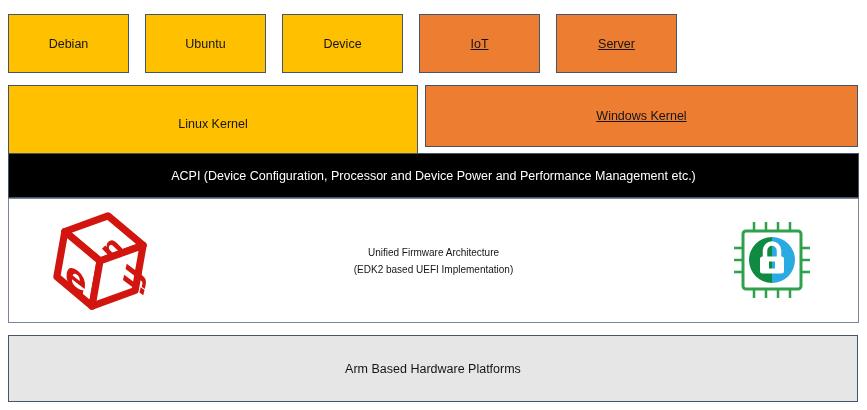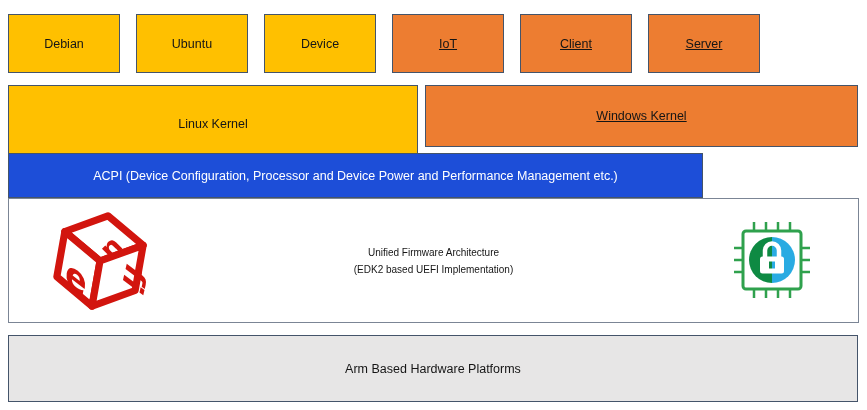--- a/index.html
+++ b/index.html
@@ -14,31 +14,31 @@
     box-sizing:border-box;
     border:1.5px solid #44546A;
     display:flex;align-items:center;justify-content:center;
     font-size:12.5px;color:#151515;
     text-align:center;
   }
   .yellow{background:#FFC000;}
   .orange{background:#ED7D31;text-decoration:underline;}
 
   .row-os{
-    position:absolute;left:8px;top:14px;width:752px;height:59px;
+    position:absolute;left:8px;top:14px;width:669px;height:59px;
     display:flex;gap:16px;border-radius:7px;
   }
   .row-os .box{flex:1;}
 
   .linux-kernel{position:absolute;left:8px;top:85px;width:410px;height:78px;}
   .windows-kernel{position:absolute;left:425px;top:85px;width:433px;height:62px;}
 
   .acpi-bar{
-    position:absolute;left:8px;top:153px;width:695px;height:45px;
-    background:#1d4ed8;color:#ffffff;
+    position:absolute;left:8px;top:153px;width:851px;height:45px;
+    background:#000000;color:#ffffff;
   }
 
   .firmware-box{
     position:absolute;left:8px;top:198px;width:851px;height:125px;
     box-sizing:border-box;background:#ffffff;border:1.5px solid #7B8595;
   }
   .firmware-text{
     position:absolute;left:0;right:0;top:50%;transform:translateY(-50%);
     text-align:center;font-size:10px;line-height:17px;color:#151515;
   }
@@ -60,23 +60,20 @@
         <span>Debian</span>
       </div>
     <div class="box yellow">
         <span>Ubuntu</span>
       </div>
     <div class="box yellow">
         <span>Device</span>
       </div>
     <div class="box orange">
         <span>IoT</span>
-      </div>
-    <div class="box orange">
-        <span>Client</span>
       </div>
     <div class="box orange">
         <span>Server</span>
       </div>
   </div>
 
   <div class="box yellow linux-kernel">
     <span>Linux Kernel</span>
   </div>
   <div class="box orange windows-kernel">

